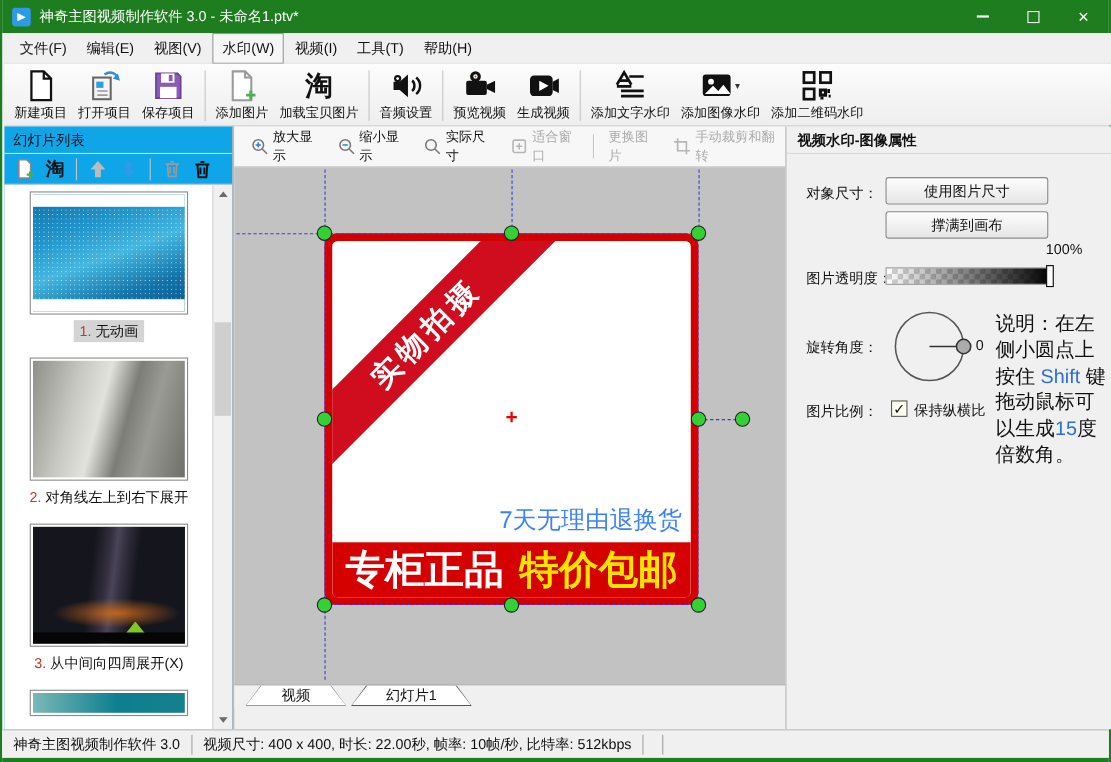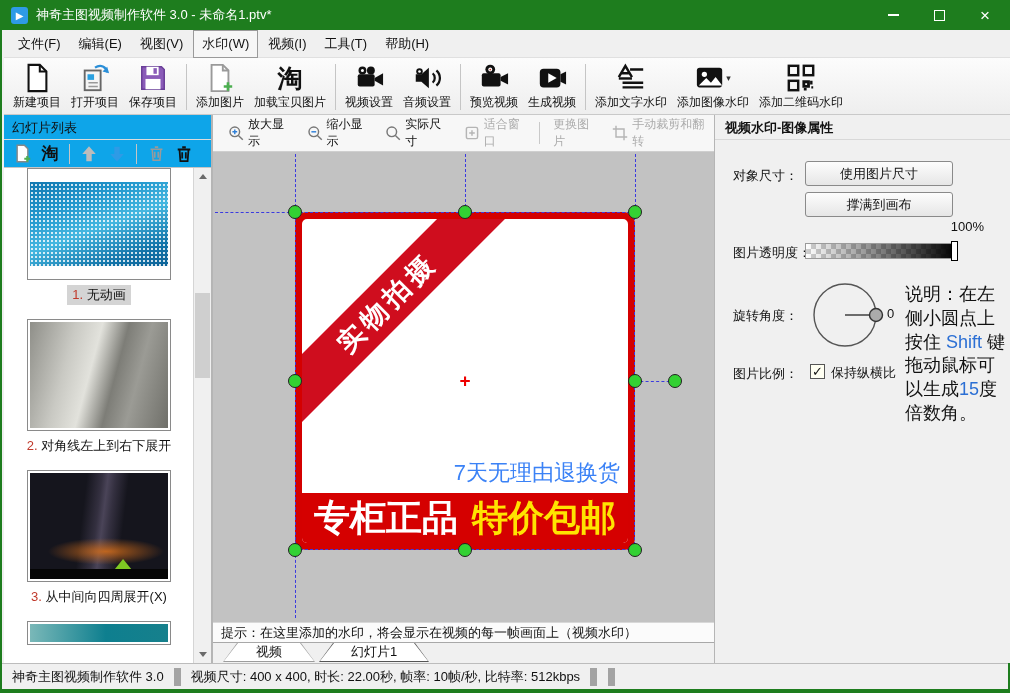--- a/index.html
+++ b/index.html
@@ -31,21 +31,21 @@
   .taochar { font-size:25px; font-weight:bold; line-height:1; }
   .dd-arrow { font-size:9px; color:#333; margin-left:1px; }
 
   
   .slide-panel { position:absolute; left:2px; top:115px; width:208px; height:548px; background:#0ea5e9; border-right:1px solid #b5b5b5; }
   .sp-header { height:25px; line-height:25px; padding-left:8px; border-bottom:1px solid #dcdcdc; }
   .sp-toolbar { height:28px; display:flex; align-items:center; padding-left:6px; border-bottom:1px solid #c5c5c5; gap:4px; }
   .sp-sep { width:1px; height:20px; background:#c5c5c5; margin:0 3px; }
   .sp-tool { width:24px; height:24px; display:flex; align-items:center; justify-content:center; }
   .taosmall { font-size:17px; font-weight:bold; }
-  .slide-list { position:absolute; left:0; top:53px; width:190px; height:495px; background:#fff; overflow:hidden; }
+  .slide-list { position:absolute; left:0; top:53px; width:190px; height:495px; background:#fff; overflow:hidden; padding-top:6px; }
   .slide-item { width:190px; display:flex; flex-direction:column; align-items:center; margin-bottom:14px; }
   .thumb { width:144px; height:112px; border:1px solid #8a8a8a; background:#fff; padding:2px; position:relative; }
   .thumb-img { width:100%; height:100%; position:relative; overflow:hidden; }
   .t1 { background:linear-gradient(160deg,#0e6fa8 0%,#2196cc 30%,#45b7e0 52%,#1273a8 78%,#0a5a90 100%); }
   .t1 .band { position:absolute; left:0; right:0; height:11px; background:#fff; }
   .t1 .band.b { bottom:0; } .t1 .band.t { top:0; }
   .t1 .dots { position:absolute; inset:0; background-image:radial-gradient(rgba(255,255,255,.8) 26%, transparent 27%); background-size:4px 4px; }
   .t2 { background:linear-gradient(105deg,#8f8f89 0%,#c9c9c3 28%,#e2e2dc 44%,#7d7d77 60%,#9b9b95 74%,#6f6f69 100%); }
   .t3 { background:
         radial-gradient(ellipse 60% 18% at 55% 74%, rgba(214,110,25,.85), transparent 70%),
@@ -107,21 +107,21 @@
   .opacity-handle { position:absolute; right:-2px; top:-3px; width:7px; height:20px; background:#fff; border:1.5px solid #000; }
   .dial-wrap { position:absolute; left:92px; top:162px; width:110px; height:76px; }
   .dial-zero { position:absolute; left:172px; top:191px; font-size:13px; }
   .note { position:absolute; left:190px; top:168px; width:106px; font-size:18px; line-height:1.32; }
   .note .blue { color:#2b6fd4; }
   .checkbox { position:absolute; left:95px; top:249px; width:15px; height:15px; border:1px solid #555; background:#fffff2; display:flex; align-items:center; justify-content:center; font-size:13px; font-weight:bold; color:#111; line-height:1; }
   .cb-label { position:absolute; left:116px; top:249px; font-size:13px; }
 
   
   .statusbar { position:absolute; left:0; bottom:0; width:100%; height:30px; background:#f0f0f0; border-top:1px solid #bcbcbc; border-bottom:4px solid #1e7d1e; display:flex; align-items:center; font-size:13px; }
-  .sb-sec { padding:0 10px; height:18px; line-height:18px; border-right:7px solid #a3a3a3; white-space:nowrap; }
+  .sb-sec { padding:0 10px; height:18px; line-height:18px; border-right:1px solid #a3a3a3; white-space:nowrap; }
   .sb-sec.fill { flex:1; border-right:none; }
   .sb-sec.empty { width:18px; padding:0; }
 </style>
 </head>
 <body>
 
 <div class="window">
 
   <div class="titlebar">
     <div class="app-icon">▶</div>
@@ -193,32 +193,20 @@
         </div>
       <div class="tlabel">添加图片</div>
     </div>
     <div class="tbtn">
       <div class="ticon">
           <span class="taochar">淘</span>
         </div>
       <div class="tlabel">加载宝贝图片</div>
     </div>
     <div class="tsep"></div>
-    <div class="tbtn">
-      <div class="ticon">
-          <svg width="30" height="30" viewBox="0 0 32 32" fill="#111">
-            <circle cx="9" cy="8" r="4.2"></circle>
-            <circle cx="18" cy="8" r="4.2"></circle>
-            <circle cx="9" cy="8" r="1.6" fill="#fff"></circle>
-            <rect x="4" y="12" width="18" height="13" rx="2"></rect>
-            <path d="M22 16l9-5v13l-9-5z"></path>
-          </svg>
-        </div>
-      <div class="tlabel">视频设置</div>
-    </div>
     <div class="tbtn">
       <div class="ticon">
           <svg width="30" height="30" viewBox="0 0 32 32" fill="#111">
             <path d="M4 12h6l8-7v22l-8-7H4z"></path>
             <circle cx="8" cy="9" r="3.5"></circle>
             <circle cx="8" cy="9" r="1.4" fill="#fff"></circle>
             <path d="M22 11c3 2 3 8 0 10M26 8c5 4 5 12 0 16" fill="none" stroke="#111" stroke-width="2.4"></path>
           </svg>
         </div>
       <div class="tlabel">音频设置</div>
@@ -427,21 +415,20 @@
       <div class="handle" style="left:252px; top:60px;"></div>
       <div class="handle" style="left:422px; top:60px;"></div>
       <div class="handle" style="left:82px;  top:229px;"></div>
       <div class="handle" style="left:422px; top:229px;"></div>
       <div class="handle" style="left:82px;  top:398px;"></div>
       <div class="handle" style="left:252px; top:398px;"></div>
       <div class="handle" style="left:422px; top:398px;"></div>
       <div class="handle" style="left:462px; top:229px;"></div>
     </div>
 
-    <div class="hint-bar">提示：在这里添加的水印，将会显示在视频的每一帧画面上（视频水印）</div>
 
     <div class="tab-bar">
       <div class="tab t-first" style="width:92px;">
         <div class="outer"></div>
           <div class="inner">视频</div>
       </div>
       <div class="tab t-second" style="width:110px;">
         <div class="outer"></div>
           <div class="inner">幻灯片1</div>
       </div>

